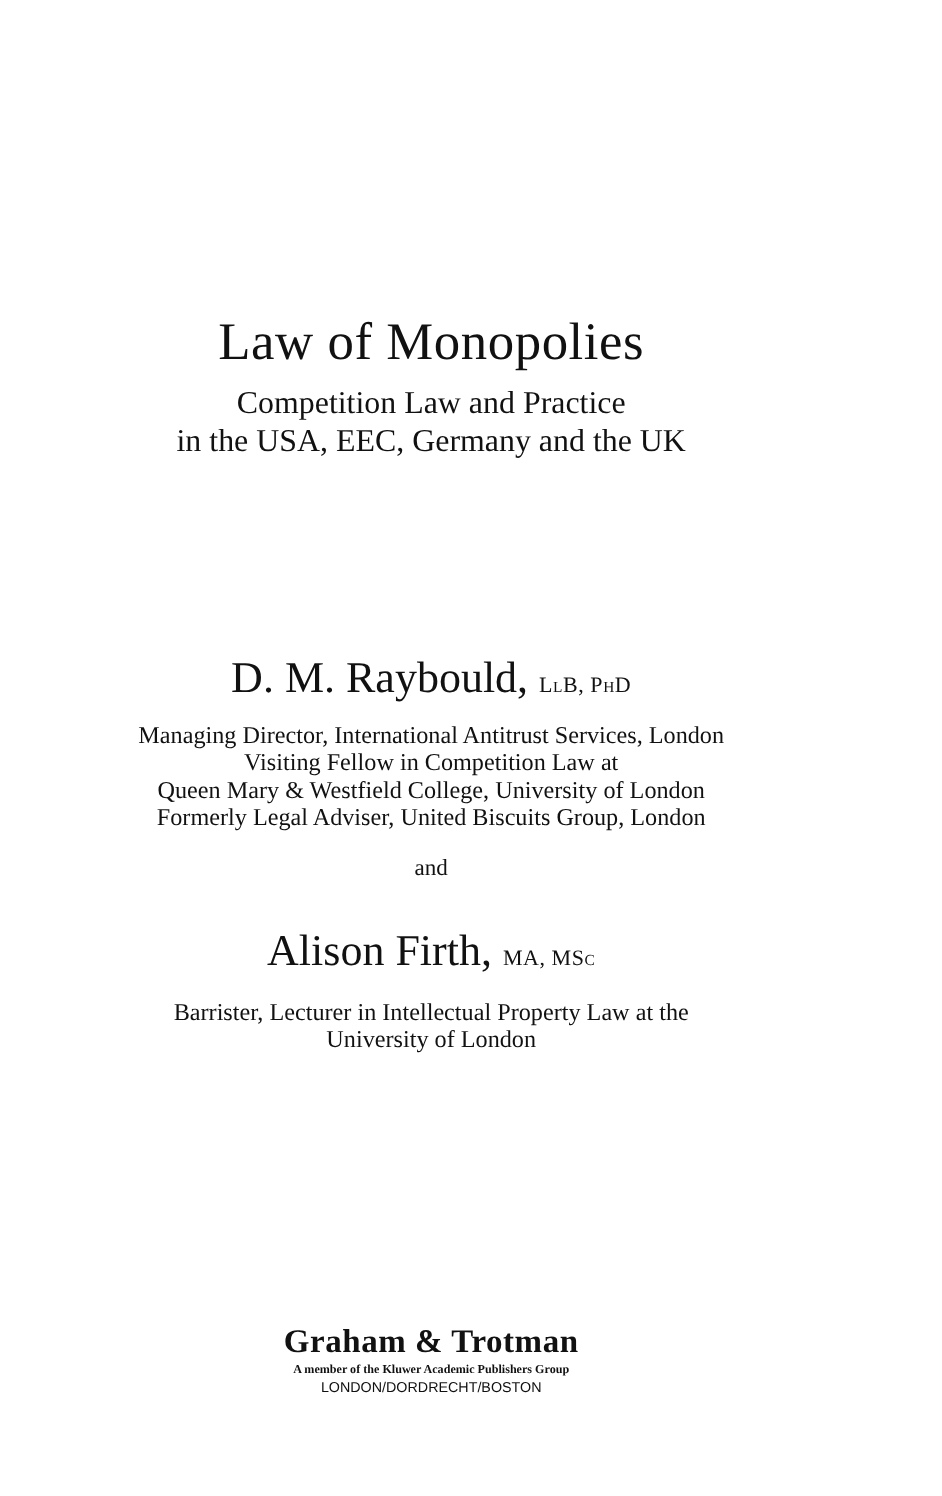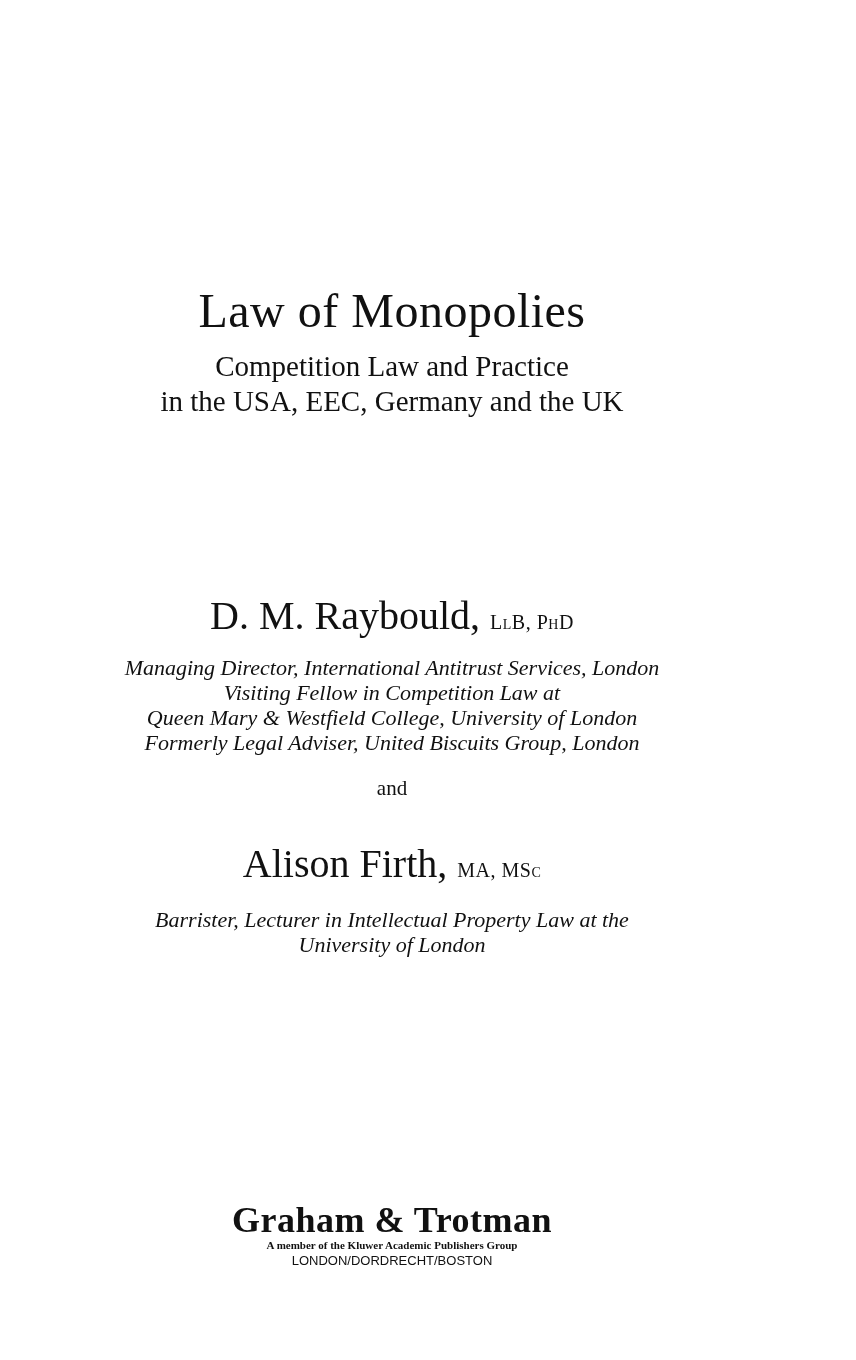--- a/index.html
+++ b/index.html
@@ -6,25 +6,25 @@
   body { width:856px; height:1360px; position:relative; overflow:hidden; color:#111; font-family:"Liberation Serif", "DejaVu Serif", serif; }
   .c { position:absolute; left:0; width:784px; text-align:center; white-space:nowrap; }
   .title { top:282px; font-size:48px; line-height:58px; letter-spacing:0.5px; }
   .sub { font-size:29px; line-height:32px; }
   .sub1 { top:350px; }
   .sub2 { top:385px; }
   .author { font-size:40px; line-height:48px; }
   .a1 { top:592px; }
   .a2 { top:840px; }
   .deg { font-size:20px; font-variant:small-caps; letter-spacing:0.5px; }
-  .aff { font-style:italic; font-size:22px; line-height:25px; }
+  .aff { font-size:22px; line-height:25px; }
   .aff1 { top:655px; }
   .aff2 { top:907px; }
   .and { top:775px; font-size:21px; line-height:26px; }
-  .pub { top:1202px; font-size:36px; line-height:36px; font-weight:bold; letter-spacing:0.5px; }
+  .pub { top:1202px; font-size:30px; line-height:36px; font-weight:bold; letter-spacing:0.5px; }
   .member { top:1238px; font-size:11px; line-height:14px; font-weight:bold; }
   .cities { top:1252px; font-family:"Liberation Sans", "DejaVu Sans", sans-serif; font-size:13px; line-height:18px; }
   .line { display:block; }
 </style>
 </head>
 <body>
 
 <div class="c title">Law of Monopolies</div>
 <div class="c sub sub1">Competition Law and Practice</div>
 <div class="c sub sub2">in the USA, EEC, Germany and the UK</div>

